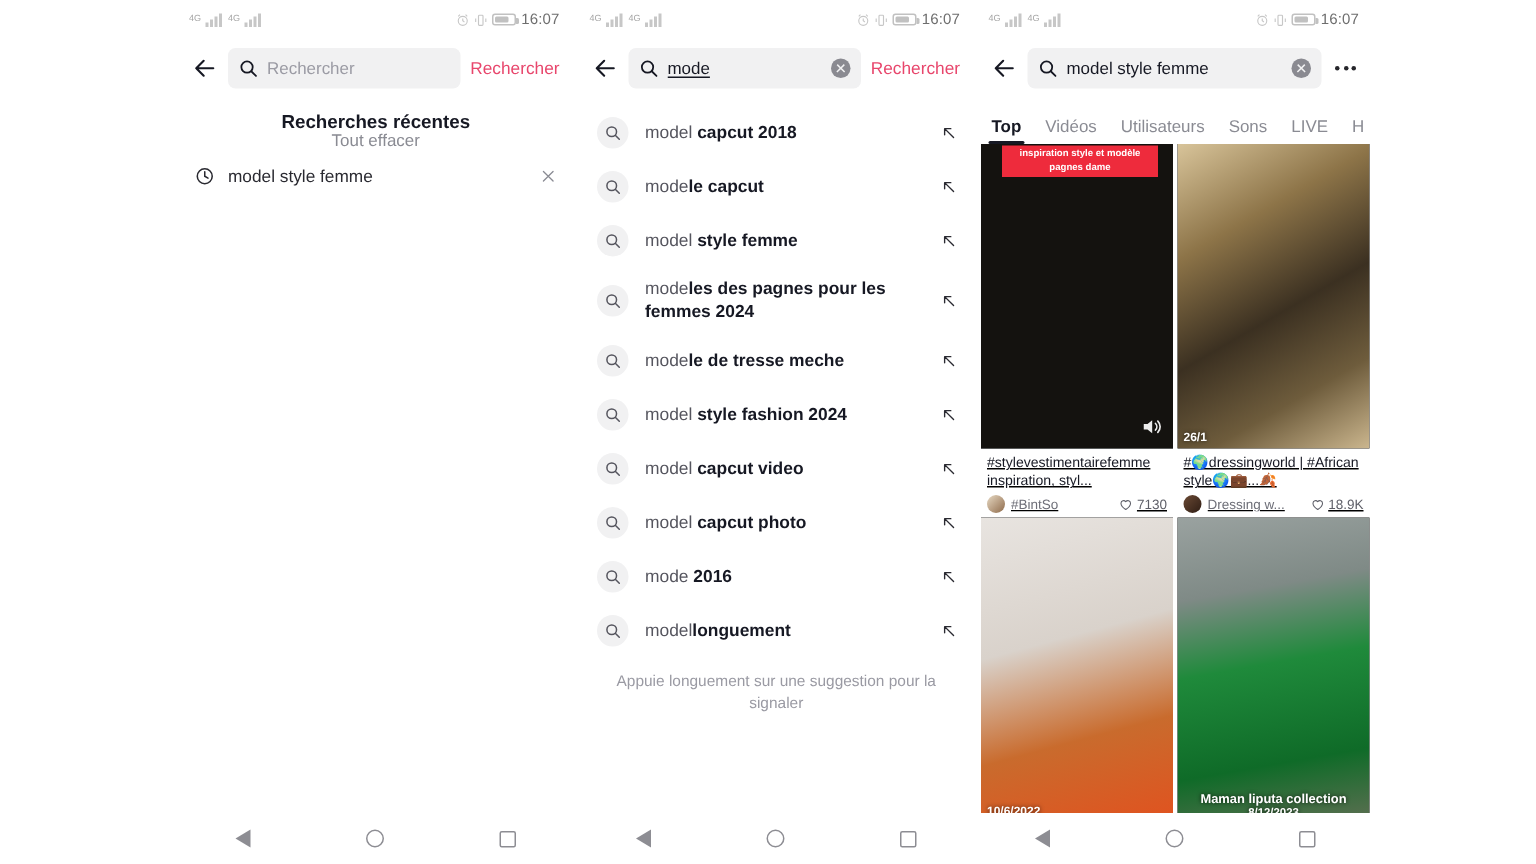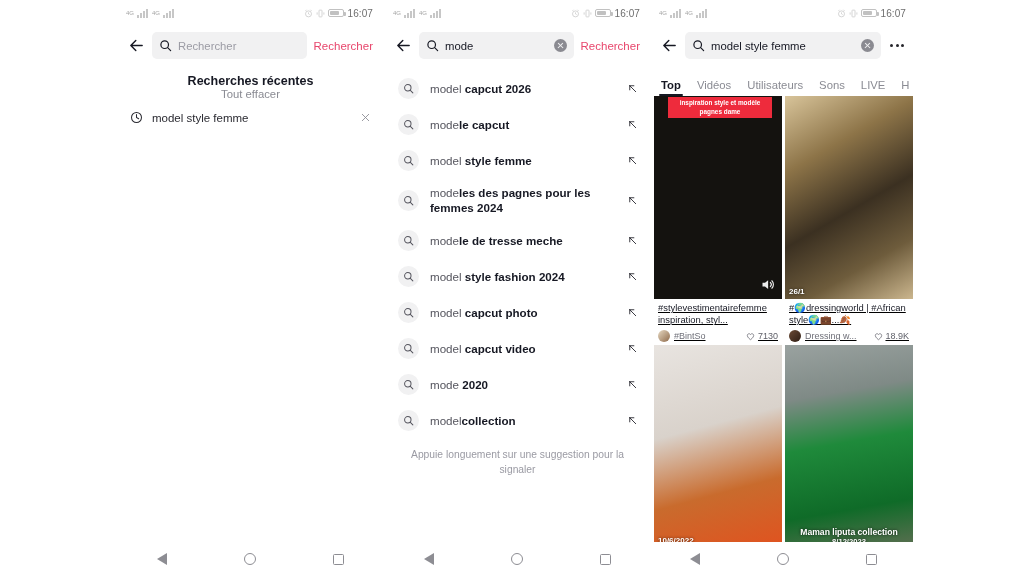--- a/index.html
+++ b/index.html
@@ -304,21 +304,21 @@
     </div>
 
     <div class="suggestions" id="suggestion-list">
         <div class="sug-row">
           <span class="sug-circle">
             <svg viewBox="0 0 24 24">
               <circle cx="10.5" cy="10.5" r="7" fill="none" stroke="#55555e" stroke-width="2.2"></circle>
               <path d="M16 16l5.5 5.5" stroke="#55555e" stroke-width="2.2" stroke-linecap="round"></path>
             </svg>
           </span>
-          <span class="sug-text"><span class="pre">model</span><span> capcut 2026</span></span>
+          <span class="sug-text"><span class="pre">model</span><span> capcut 2018</span></span>
           <svg class="arrow-ne" viewBox="0 0 24 24">
             <path d="M19 19L6 6M6 6v9M6 6h9" fill="none" stroke="#2a2a31" stroke-width="2" stroke-linecap="round" stroke-linejoin="round"></path>
           </svg>
         </div>
         <div class="sug-row">
           <span class="sug-circle">
             <svg viewBox="0 0 24 24">
               <circle cx="10.5" cy="10.5" r="7" fill="none" stroke="#55555e" stroke-width="2.2"></circle>
               <path d="M16 16l5.5 5.5" stroke="#55555e" stroke-width="2.2" stroke-linecap="round"></path>
             </svg>
@@ -376,57 +376,57 @@
             <path d="M19 19L6 6M6 6v9M6 6h9" fill="none" stroke="#2a2a31" stroke-width="2" stroke-linecap="round" stroke-linejoin="round"></path>
           </svg>
         </div>
         <div class="sug-row">
           <span class="sug-circle">
             <svg viewBox="0 0 24 24">
               <circle cx="10.5" cy="10.5" r="7" fill="none" stroke="#55555e" stroke-width="2.2"></circle>
               <path d="M16 16l5.5 5.5" stroke="#55555e" stroke-width="2.2" stroke-linecap="round"></path>
             </svg>
           </span>
+          <span class="sug-text"><span class="pre">model</span><span> capcut video</span></span>
+          <svg class="arrow-ne" viewBox="0 0 24 24">
+            <path d="M19 19L6 6M6 6v9M6 6h9" fill="none" stroke="#2a2a31" stroke-width="2" stroke-linecap="round" stroke-linejoin="round"></path>
+          </svg>
+        </div>
+        <div class="sug-row">
+          <span class="sug-circle">
+            <svg viewBox="0 0 24 24">
+              <circle cx="10.5" cy="10.5" r="7" fill="none" stroke="#55555e" stroke-width="2.2"></circle>
+              <path d="M16 16l5.5 5.5" stroke="#55555e" stroke-width="2.2" stroke-linecap="round"></path>
+            </svg>
+          </span>
           <span class="sug-text"><span class="pre">model</span><span> capcut photo</span></span>
           <svg class="arrow-ne" viewBox="0 0 24 24">
             <path d="M19 19L6 6M6 6v9M6 6h9" fill="none" stroke="#2a2a31" stroke-width="2" stroke-linecap="round" stroke-linejoin="round"></path>
           </svg>
         </div>
         <div class="sug-row">
           <span class="sug-circle">
             <svg viewBox="0 0 24 24">
               <circle cx="10.5" cy="10.5" r="7" fill="none" stroke="#55555e" stroke-width="2.2"></circle>
               <path d="M16 16l5.5 5.5" stroke="#55555e" stroke-width="2.2" stroke-linecap="round"></path>
             </svg>
           </span>
-          <span class="sug-text"><span class="pre">model</span><span> capcut video</span></span>
-          <svg class="arrow-ne" viewBox="0 0 24 24">
-            <path d="M19 19L6 6M6 6v9M6 6h9" fill="none" stroke="#2a2a31" stroke-width="2" stroke-linecap="round" stroke-linejoin="round"></path>
-          </svg>
-        </div>
-        <div class="sug-row">
-          <span class="sug-circle">
-            <svg viewBox="0 0 24 24">
-              <circle cx="10.5" cy="10.5" r="7" fill="none" stroke="#55555e" stroke-width="2.2"></circle>
-              <path d="M16 16l5.5 5.5" stroke="#55555e" stroke-width="2.2" stroke-linecap="round"></path>
-            </svg>
-          </span>
-          <span class="sug-text"><span class="pre">mode</span><span> 2020</span></span>
-          <svg class="arrow-ne" viewBox="0 0 24 24">
-            <path d="M19 19L6 6M6 6v9M6 6h9" fill="none" stroke="#2a2a31" stroke-width="2" stroke-linecap="round" stroke-linejoin="round"></path>
-          </svg>
-        </div>
-        <div class="sug-row">
-          <span class="sug-circle">
-            <svg viewBox="0 0 24 24">
-              <circle cx="10.5" cy="10.5" r="7" fill="none" stroke="#55555e" stroke-width="2.2"></circle>
-              <path d="M16 16l5.5 5.5" stroke="#55555e" stroke-width="2.2" stroke-linecap="round"></path>
-            </svg>
-          </span>
-          <span class="sug-text"><span class="pre">model</span><span>collection</span></span>
+          <span class="sug-text"><span class="pre">mode</span><span> 2016</span></span>
+          <svg class="arrow-ne" viewBox="0 0 24 24">
+            <path d="M19 19L6 6M6 6v9M6 6h9" fill="none" stroke="#2a2a31" stroke-width="2" stroke-linecap="round" stroke-linejoin="round"></path>
+          </svg>
+        </div>
+        <div class="sug-row">
+          <span class="sug-circle">
+            <svg viewBox="0 0 24 24">
+              <circle cx="10.5" cy="10.5" r="7" fill="none" stroke="#55555e" stroke-width="2.2"></circle>
+              <path d="M16 16l5.5 5.5" stroke="#55555e" stroke-width="2.2" stroke-linecap="round"></path>
+            </svg>
+          </span>
+          <span class="sug-text"><span class="pre">model</span><span>longuement</span></span>
           <svg class="arrow-ne" viewBox="0 0 24 24">
             <path d="M19 19L6 6M6 6v9M6 6h9" fill="none" stroke="#2a2a31" stroke-width="2" stroke-linecap="round" stroke-linejoin="round"></path>
           </svg>
         </div>
       </div>
 
     <div class="sug-hint">Appuie longuement sur une suggestion pour la signaler</div>
 
     <div class="navbar">
       <span class="nav-btn nav-tri"></span>

